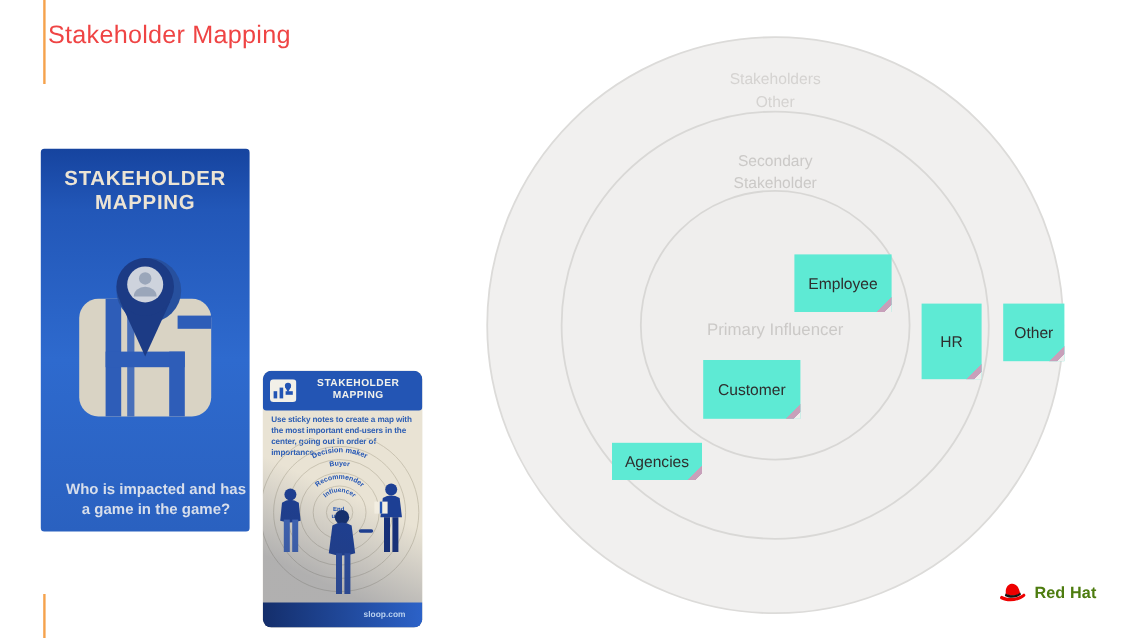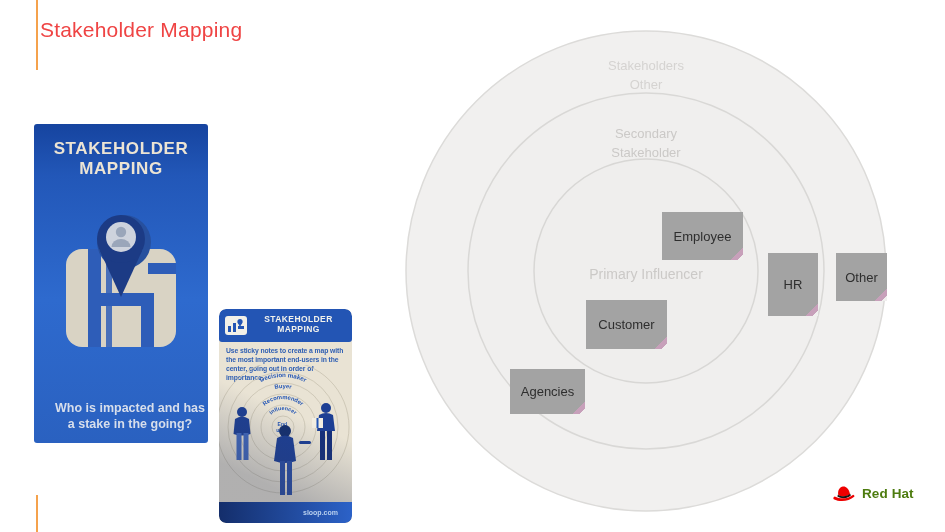--- a/index.html
+++ b/index.html
@@ -42,29 +42,29 @@
                  line-height:21px;text-align:right;padding-right:14px;box-sizing:border-box;}
 
   
   .map-svg{position:absolute;left:386px;top:21px;}
   .ring-label{position:absolute;text-align:center;pointer-events:none;}
   .ring-label-outer{left:561px;top:57px;width:170px;font-size:13px;line-height:1.45;color:#d5d3d1;}
   .ring-label-middle{left:561px;top:125px;width:170px;font-size:13px;line-height:1.45;color:#cbc9c7;}
   .ring-label-inner{left:546px;top:266px;width:200px;font-size:14px;color:#cbc9c7;}
 
   
-  .note{position:absolute;background:#a3a3a3;display:flex;align-items:center;
+  .note{position:absolute;background:#5eead4;display:flex;align-items:center;
         justify-content:center;font-size:13px;color:#2e2e2e;}
   .note::after{content:"";position:absolute;right:0;bottom:0;width:13px;height:13px;
         background:linear-gradient(to top left,#f0efee 22%,#c7a0ba 22% 48%,rgba(0,0,0,0) 48%);}
   .note-employee{left:662px;top:212px;width:81px;height:48px;}
   .note-hr{left:768px;top:253px;width:50px;height:63px;}
   .note-sales{left:836px;top:253px;width:51px;height:48px;}
   .note-customer{left:586px;top:300px;width:81px;height:49px;}
-  .note-agencies{left:510px;top:369px;width:75px;height:45px;}
+  .note-agencies{left:510px;top:369px;width:75px;height:31px;}
 
   
   .brand{position:absolute;left:830px;top:483px;display:flex;align-items:center;gap:5px;}
   .brand-text{font-size:13.5px;font-weight:bold;color:#4d7c0f;letter-spacing:.1px;}
 </style>
 </head>
 <body>
 
 <div class="slide">
 
@@ -119,21 +119,21 @@
       <rect x="92" y="58" width="28" height="11" fill="#2e5db8"></rect>
       <circle cx="68" cy="37" r="27" fill="#27509e"></circle>
       <path d="M44 46 L65 92 L86 46 z" fill="#1c3b85"></path>
       <circle cx="65" cy="34" r="24" fill="#1c3b85"></circle>
       <circle cx="65" cy="32" r="15" fill="#ced3dd"></circle>
       <circle cx="65" cy="27" r="5.2" fill="#9aa6ba"></circle>
       <path d="M55.5 42 a9.5 8 0 0 1 19 0 z" fill="#9aa6ba"></path>
     </svg>
     <div class="poster-caption">
       <div>Who is impacted and has</div>
-      <div>a stake in the going?</div>
+      <div>a game in the game?</div>
     </div>
   </div>
 
   <div class="tactic">
     <div class="tactic-header">
       <svg class="tactic-header-icon" width="22" height="19" viewBox="0 0 22 19">
         <rect x="0" y="0" width="22" height="19" rx="3" fill="#f2f0e8"></rect>
         <rect x="3" y="10" width="3" height="6" fill="#2355b4"></rect>
         <rect x="8" y="7" width="3" height="9" fill="#2355b4"></rect>
         <rect x="13" y="10" width="6" height="3" fill="#2355b4"></rect>

